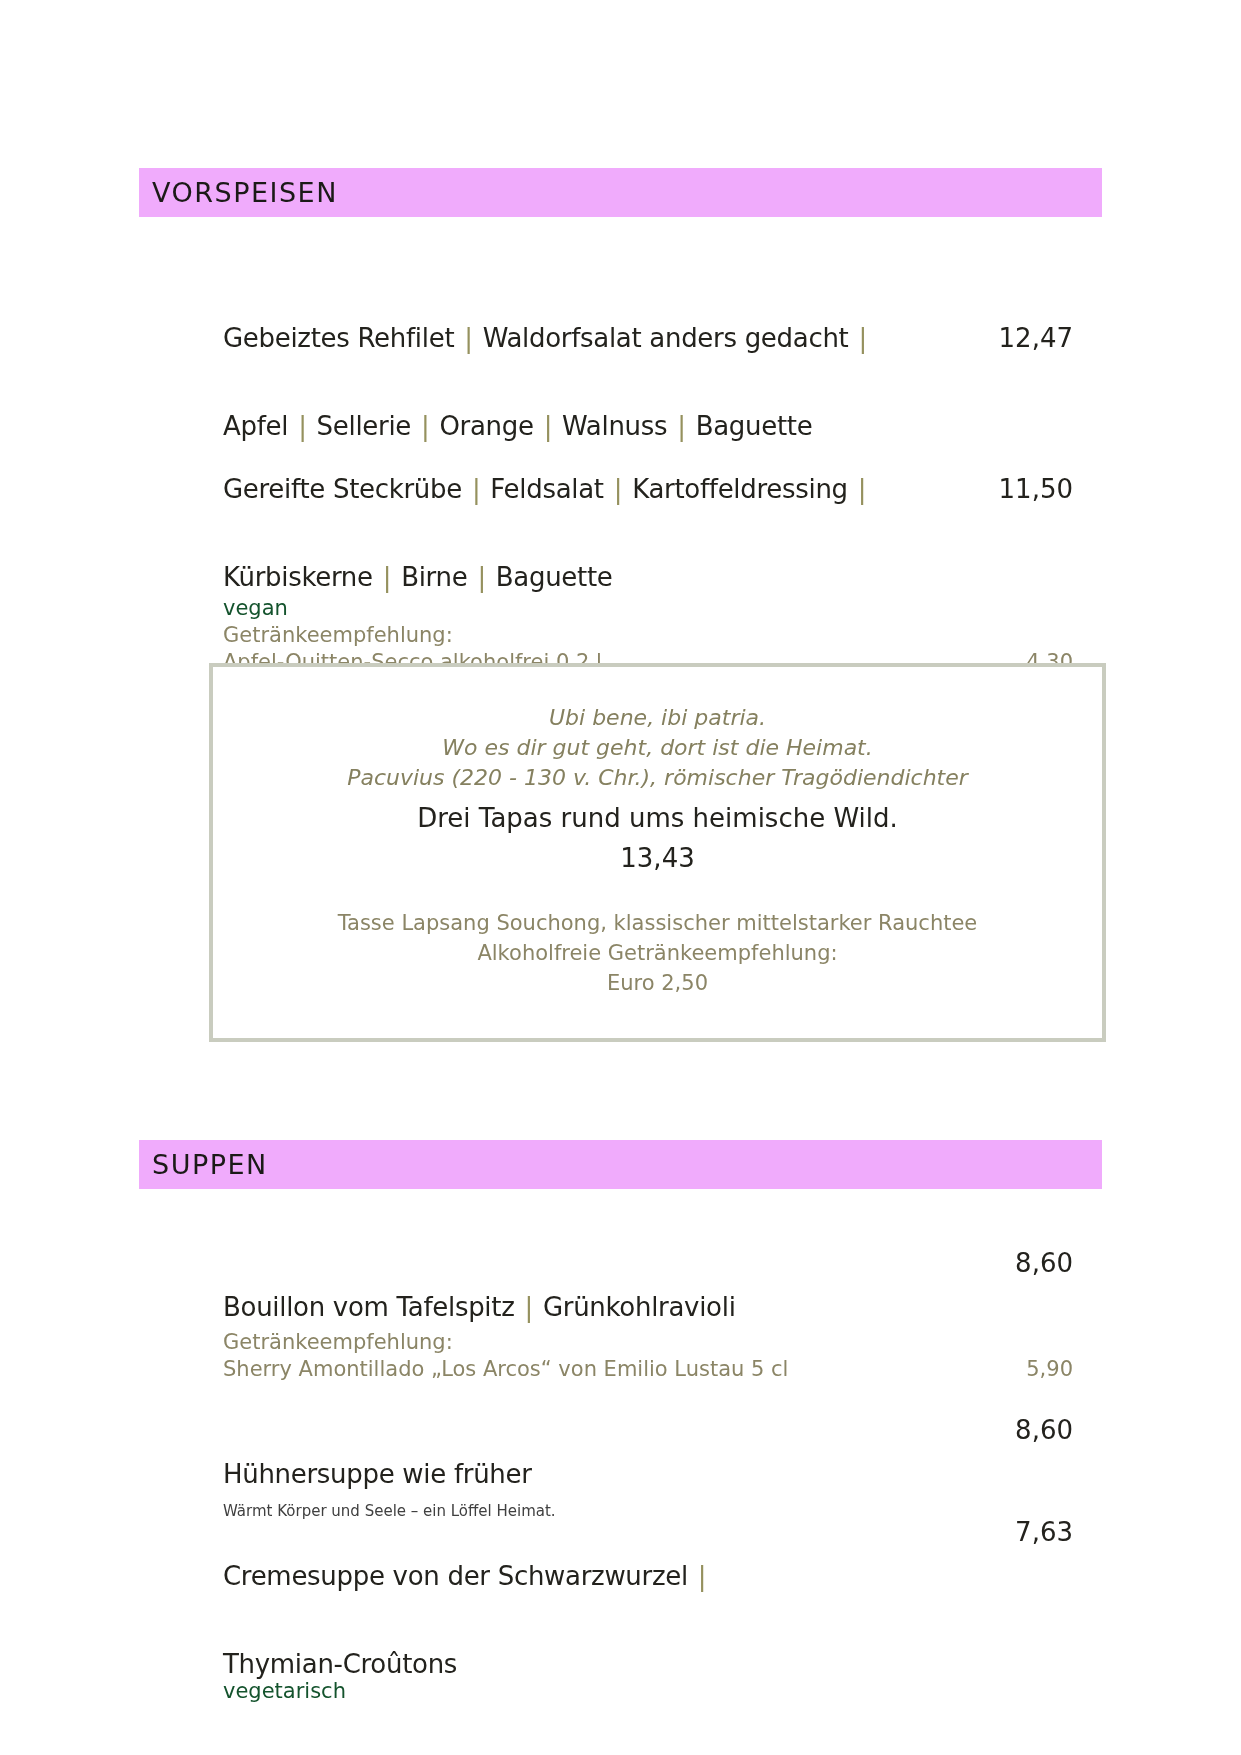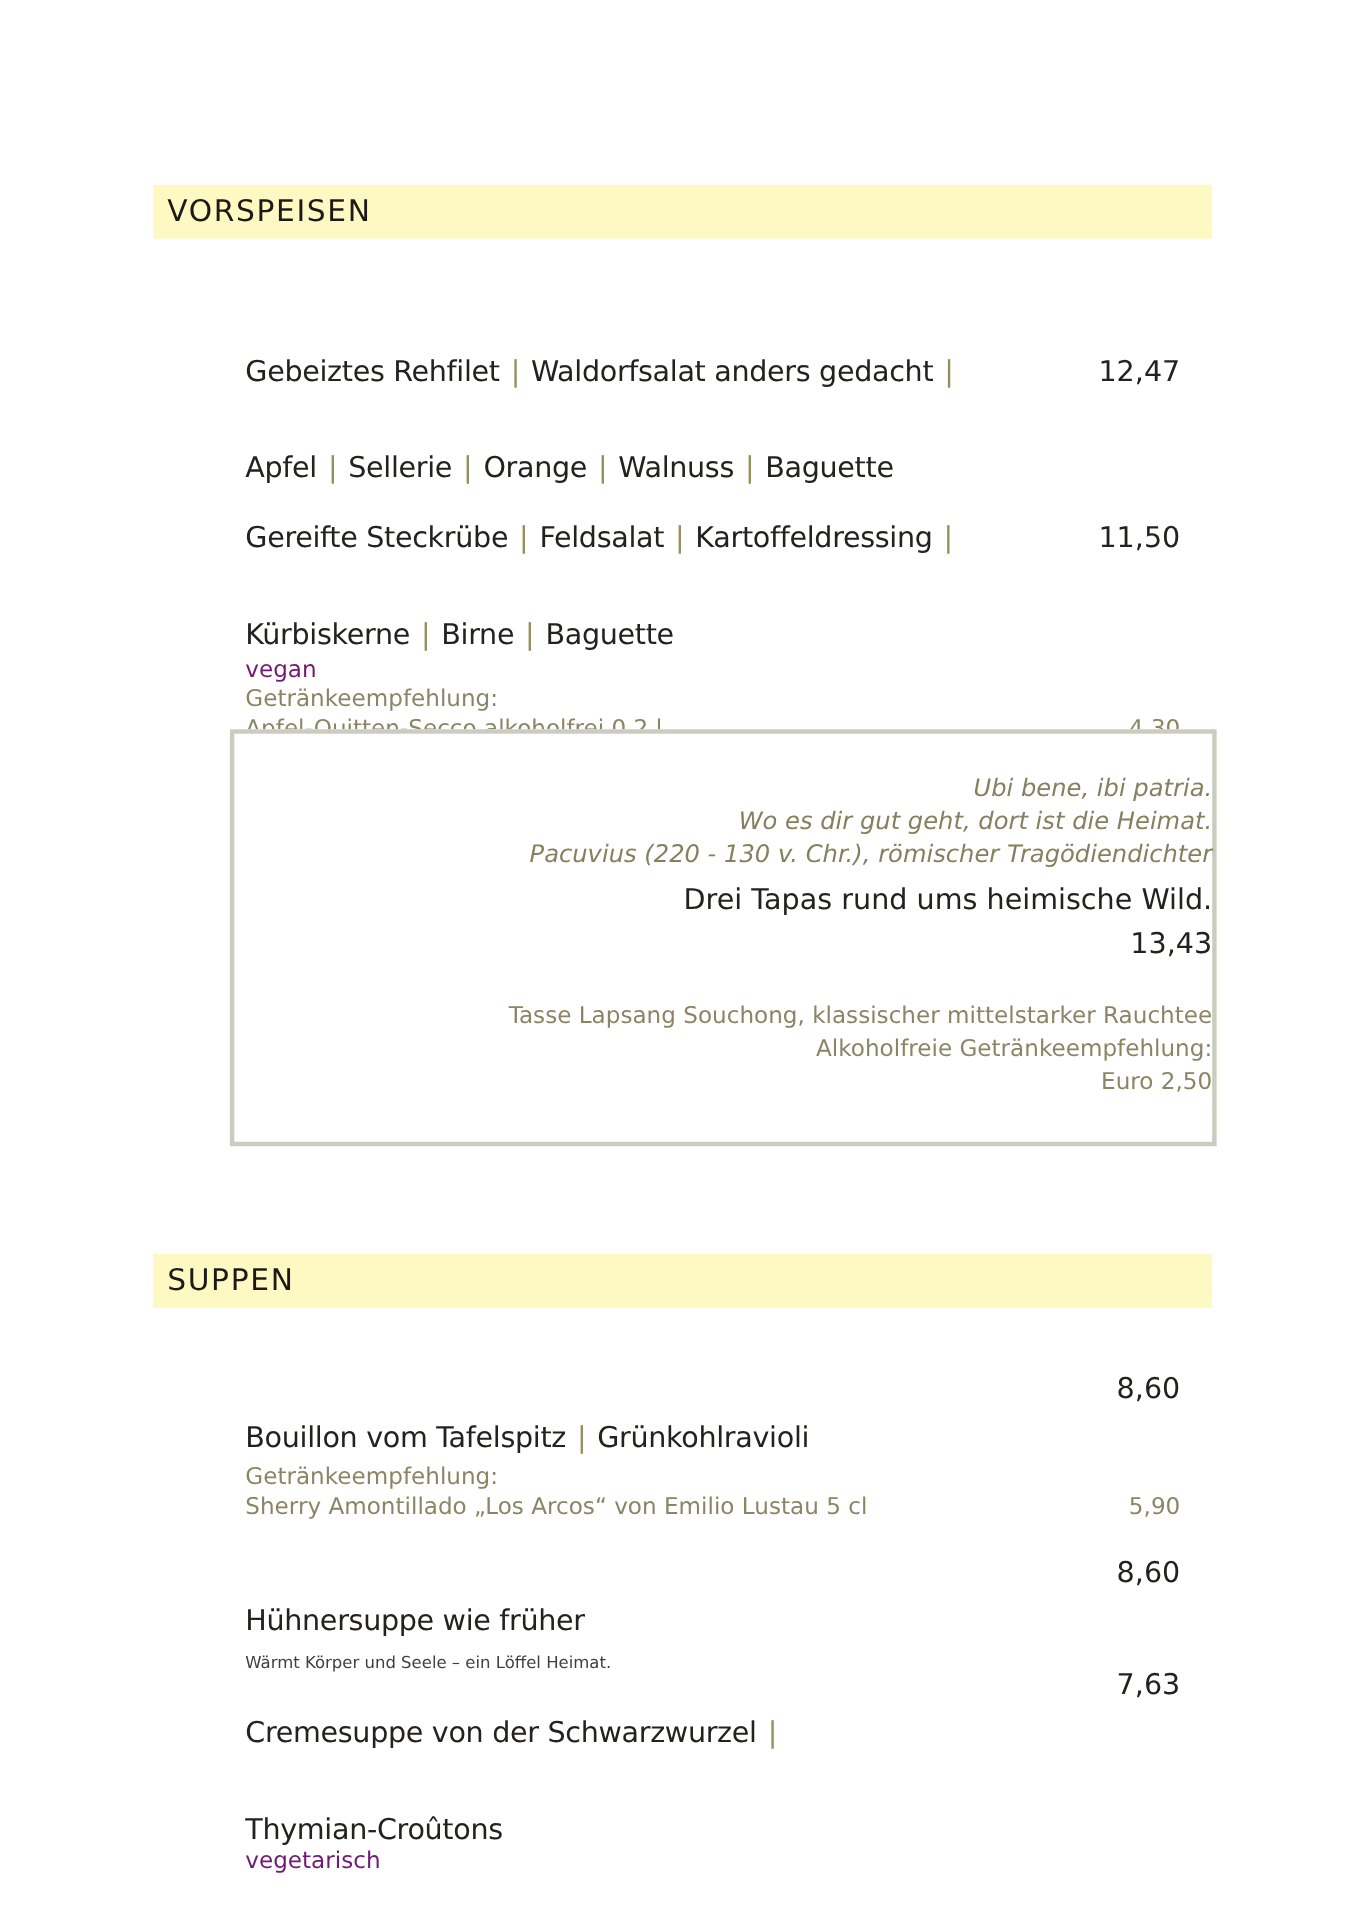--- a/index.html
+++ b/index.html
@@ -10,21 +10,21 @@
     background: #ffffff;
     font-family: "DejaVu Sans", "Liberation Sans", sans-serif;
     color: #23221d;
     overflow: hidden;
   }
   .section-bar {
     position: absolute;
     left: 139px;
     width: 963px;
     height: 49px;
-    background: #fef9c3;
+    background: #f0abfc;
     display: flex;
     align-items: center;
     box-sizing: border-box;
     padding-left: 13px;
   }
   .section-title {
     font-size: 27px;
     letter-spacing: 1.5px;
     color: #1b1a17;
   }
@@ -47,21 +47,21 @@
     right: 0;
     top: 0;
     font-size: 26px;
     line-height: 44px;
     color: #23221d;
   }
   .price.on-line2 { top: 44px; }
   .tag {
     font-size: 21px;
     line-height: 27px;
-    color: #701a75;
+    color: #14532d;
   }
   .rec-label {
     font-size: 21px;
     line-height: 27px;
     color: #8b8566;
   }
   .rec-row {
     display: flex;
     justify-content: space-between;
     font-size: 21px;
@@ -74,21 +74,21 @@
     color: #404040;
   }
   .promo-box {
     position: absolute;
     left: 209px;
     width: 897px;
     height: 379px;
     box-sizing: border-box;
     border: 4px solid #c9ccbf;
     background: #ffffff;
-    text-align: right;
+    text-align: center;
     padding-top: 36px;
   }
   .quote-line {
     font-size: 22px;
     line-height: 30px;
     font-style: italic;
     color: #85805f;
   }
   .promo-group { margin-top: 5px; }
   .promo-line {

